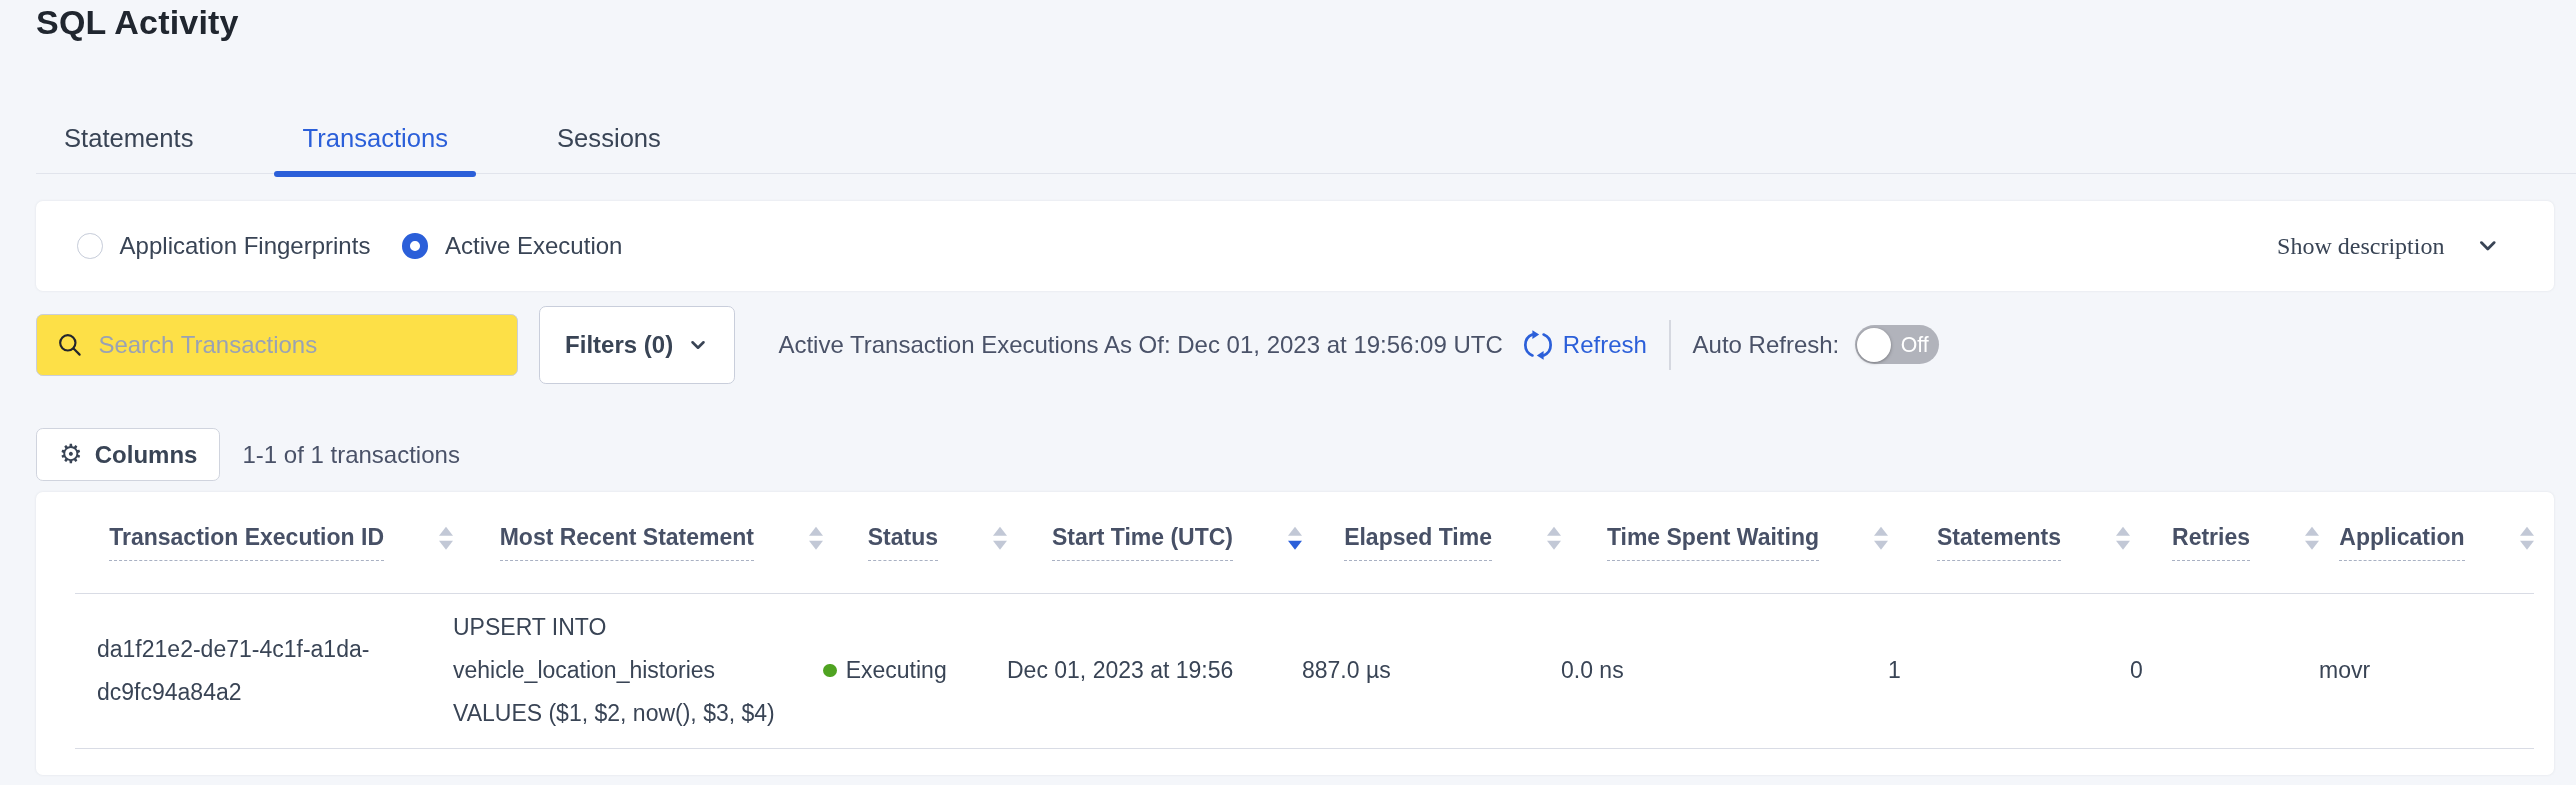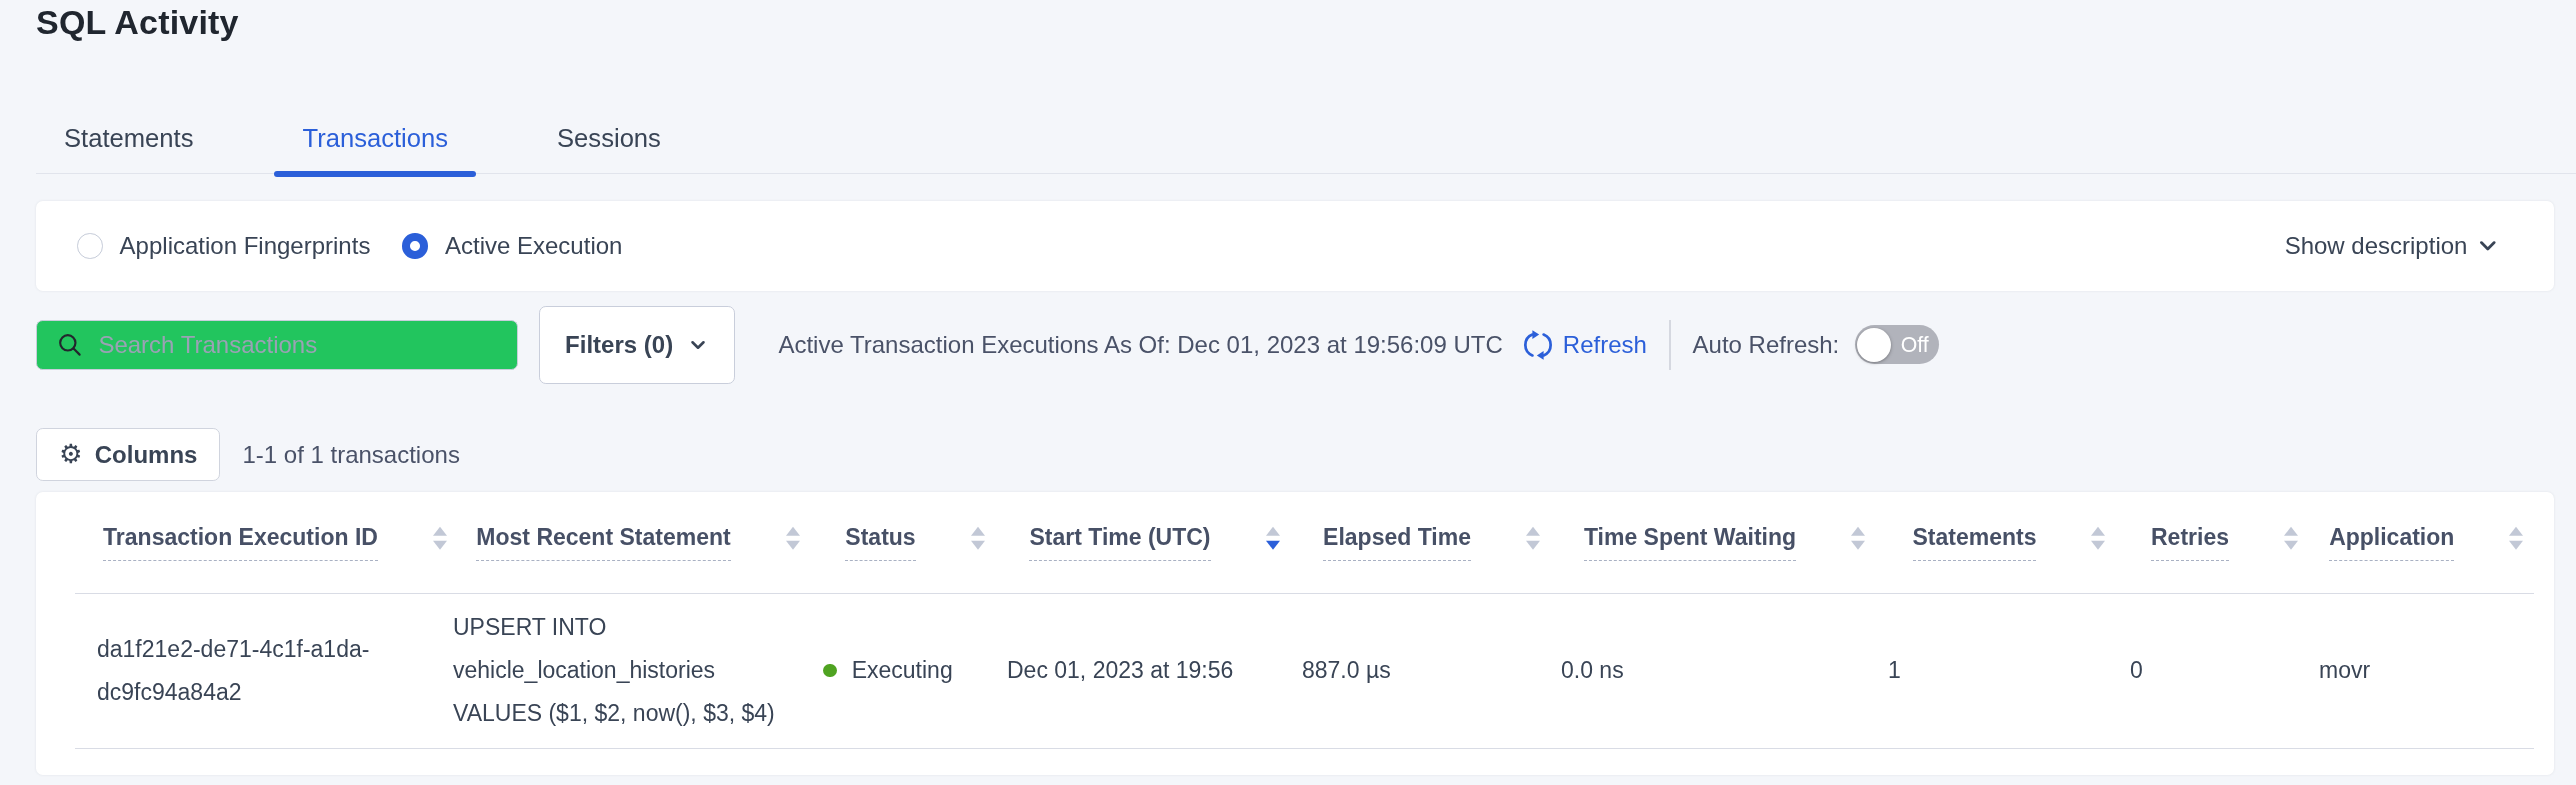--- a/index.html
+++ b/index.html
@@ -19,59 +19,59 @@
   
   .card { background:#fff; border-radius:6.8px; box-shadow:0 0 2.6px rgba(40,50,70,.10); }
 
   
   .radio-card { position:absolute; left:36px; right:22px; top:201px; height:90px; display:flex; align-items:center; padding:0 53px 0 41px; }
   .radio-opt { display:flex; align-items:center; cursor:pointer; }
   .radio-opt + .radio-opt { margin-left:32px; }
   .radio { width:25.6px; height:25.6px; border-radius:50%; border:1.7px solid #c6ccd9; background:#fff; flex:0 0 auto; }
   .radio.selected { border:8.5px solid #2b5fd9; }
   .radio-label { margin-left:17px; font-size:24px; color:#394455; }
-  .show-desc { margin-left:auto; display:flex; align-items:center; gap:8px; font-size:24px; color:#394455; cursor:pointer; }
+  .show-desc { margin-left:auto; display:flex; align-items:center; gap:31px; font-size:24px; color:#394455; cursor:pointer;font-family:Liberation Serif, serif; }
 
   
   .controls-row { position:absolute; left:36px; right:22px; top:312px; height:65px; display:flex; align-items:center; }
-  .search-box { width:482px; height:50px; background:#22c55e; border:1.7px solid #c9cedb; border-radius:6.8px; display:flex; align-items:center; padding:0 19px; gap:15.4px; }
+  .search-box { width:482px; height:62px; background:#fde047; border:1.7px solid #c9cedb; border-radius:6.8px; display:flex; align-items:center; padding:0 19px; gap:15.4px; }
   .search-box input { border:none; outline:none; flex:1; font-size:24px; color:#394455; font-family:inherit; background:transparent; }
   .search-box input::placeholder { color:#9aa2b4; }
   .filters-btn { margin-left:20.5px; height:78px; background:#fff; border:1.7px solid #c9cedb; border-radius:6.8px; display:flex; align-items:center; gap:13.7px; padding:0 25.6px; font-size:24px; font-weight:700; color:#394455; cursor:pointer; }
   .asof-text { margin-left:43px; font-size:24px; color:#4a5268; }
   .refresh-link { margin-left:19px; display:flex; align-items:center; gap:9px; color:#2b5fd9; font-size:24px; cursor:pointer; }
   .v-divider { width:1.7px; height:50px; background:#d5d8e0; margin:0 22px; }
   .autorefresh-label { font-size:24px; color:#4a5268; }
   .toggle { position:relative; margin-left:15.4px; width:84px; height:39px; border-radius:19.6px; background:#b1b3bb; cursor:pointer; }
   .toggle .knob { position:absolute; left:2.6px; top:2.6px; width:34px; height:34px; border-radius:50%; background:#fff; box-shadow:0 0.9px 3.4px rgba(0,0,0,.35); }
   .toggle .state { position:absolute; left:46px; top:50%; transform:translateY(-50%); font-size:21.3px; color:#fff; }
 
   
   .toolbar-row { position:absolute; left:36px; top:428px; height:53px; display:flex; align-items:center; }
   .columns-btn { height:53px; background:#fff; border:1.7px solid #d0d4de; border-radius:6.8px; display:flex; align-items:center; gap:12px; padding:0 22px; font-size:24px; font-weight:700; color:#394455; cursor:pointer; }
   .gear-glyph { font-size:26.5px; line-height:1; color:#394455; }
   .result-count { margin-left:22px; font-size:24px; color:#4a5268; }
 
   
   .table-card { position:absolute; left:36px; right:22px; top:492px; height:283px; padding:0 20.5px 0 39px; overflow:hidden; }
   table { width:100%; border-collapse:collapse; table-layout:fixed; }
-  thead th { height:101px; vertical-align:middle; text-align:center; border-bottom:1.7px solid #d9dce5; color:#475066; font-size:23px; white-space:nowrap; }
+  thead th { height:101px; vertical-align:middle; text-align:right; border-bottom:1.7px solid #d9dce5; color:#475066; font-size:23px; white-space:nowrap; }
   .th-inner { display:inline-flex; align-items:center; }
   .th-label { font-weight:700; border-bottom:1.7px dashed #a9b1c3; padding-bottom:8.5px; }
   .sort { margin-left:55px; display:inline-flex; flex-direction:column; gap:5.1px; transform:translateY(-4.3px); }
   .sort i { display:block; width:0; height:0; border-left:7.7px solid transparent; border-right:7.7px solid transparent; }
   .sort .up { border-bottom:9.4px solid #c2c8d6; }
   .sort .down { border-top:9.4px solid #c2c8d6; }
   th.sort-desc .sort .down { border-top-color:#2b5fd9; }
   th.first, td.first { padding-left:22px; }
   tbody td { height:155px; vertical-align:middle; border-bottom:1.7px solid #d9dce5; font-size:23px; color:#394455; line-height:43px; }
   td.c-id { padding-right:60px; overflow-wrap:break-word; }
   td.c-stmt { padding-right:32px; overflow-wrap:break-word; }
   td.nowrap { white-space:nowrap; }
-  .status-cell { display:flex; align-items:center; gap:15px; white-space:nowrap;text-align:right; }
+  .status-cell { display:flex; align-items:center; gap:9px; white-space:nowrap;text-align:right; }
   .status-dot { width:13.7px; height:13.7px; border-radius:50%; background:#4fa321; flex:0 0 auto; }
   .icon-svg { display:block; }
 </style>
 </head>
 <body>
 
 <div class="page">
 
   <div class="page-title">SQL Activity</div>
 

